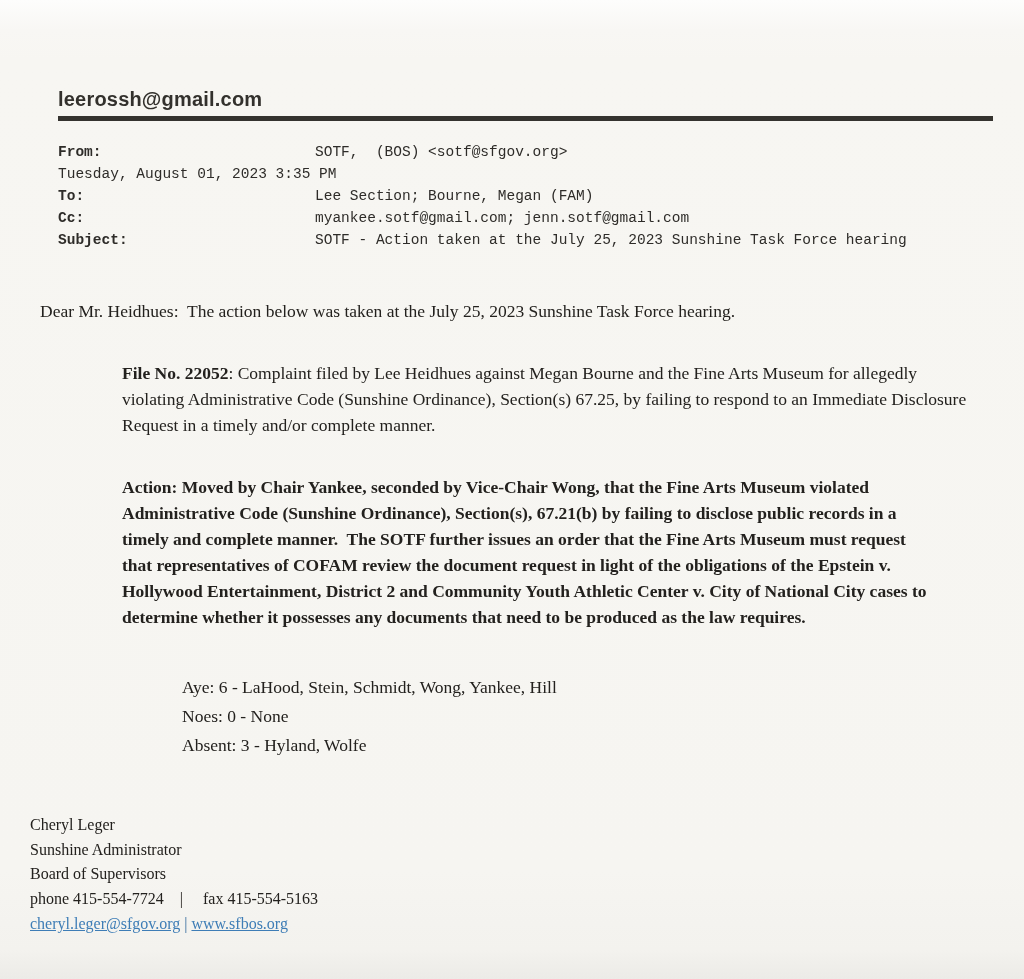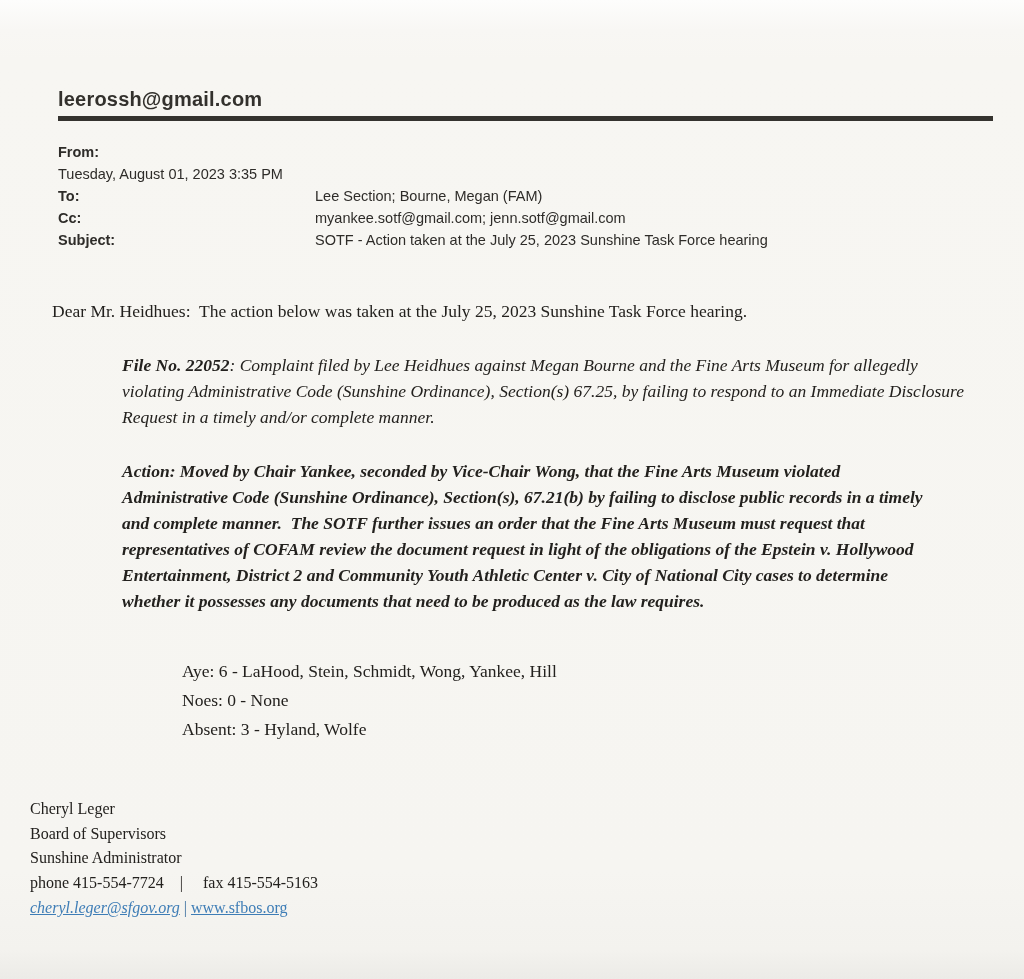--- a/index.html
+++ b/index.html
@@ -34,42 +34,41 @@
     background: #35332f;
     border: none;
   }
   .fields {
     margin: 20px 0 0 58px;
     font-family: "Liberation Sans", "DejaVu Sans", sans-serif;
     font-size: 14.5px;
     line-height: 22px;
     color: #2e2c29;
   }
-  .field-row { display: flex; }
+  .field-row { display: flex; font-family: Liberation Mono, monospace; }
   .field-label {
     width: 257px;
     flex: 0 0 257px;
     font-weight: 700;
   }
   .field-value { white-space: pre-wrap; }
 
   
   .letter {
     margin: 47px 40px 0 40px;
     font-family: "Liberation Serif", "DejaVu Serif", serif;
     font-size: 17.5px;
     line-height: 26px;
     color: #23211e;
   }
-  .salutation { white-space: pre-wrap; margin-left: 12px; }
+  .salutation { white-space: pre-wrap; }
   .para {
-    margin: 28px 0 0 82px;
+    margin: 36px 0 0 82px;
     width: 845px;
     white-space: pre-wrap;
-    font-style: italic;
   }
   .para.bold { font-weight: 700; width: 812px; }
   .bold-inline { font-weight: 700; }
   .motion-line {
     margin: 27px 0 0 82px;
     font-weight: 700;
   }
   .votes {
     margin: 43px 0 0 142px;
     line-height: 29px;
@@ -95,20 +94,21 @@
 <body>
 
 <div class="paper">
 
   <div class="account-header">leerossh@gmail.com</div>
   <div class="header-rule"></div>
 
   <div class="fields">
     <div class="field-row">
       <span class="field-label">From:</span>
+      <span class="field-value">SOTF,  (BOS) &lt;sotf@sfgov.org&gt;</span>
     </div>
     <div class="field-row">
       <span class="field-value">Tuesday, August 01, 2023 3:35 PM</span>
     </div>
     <div class="field-row">
       <span class="field-label">To:</span>
       <span class="field-value">Lee Section; Bourne, Megan (FAM)</span>
     </div>
     <div class="field-row">
       <span class="field-label">Cc:</span>
@@ -130,21 +130,21 @@
 
     <div class="votes">
       <div>Aye: 6 - LaHood, Stein, Schmidt, Wong, Yankee, Hill</div>
       <div>Noes: 0 - None</div>
       <div>Absent: 3 - Hyland, Wolfe</div>
     </div>
   </div>
 
   <div class="signature">
     <div class="sig-line">Cheryl Leger</div>
+    <div class="sig-line">Sunshine Administrator</div>
     <div class="sig-line">Board of Supervisors</div>
-    <div class="sig-line">Sunshine Administrator</div>
     <div class="sig-line">phone 415-554-7724    |     fax 415-554-5163</div>
     <div class="sig-links">
-      <a style="color: rgb(62, 125, 182); font-style: italic;">cheryl.leger@sfgov.org</a><span class="sig-sep"> | </span><a style="color: rgb(62, 125, 182);">www.sfbos.org</a>
+      <a style="color: rgb(62, 125, 182);">cheryl.leger@sfgov.org</a><span class="sig-sep"> | </span><a style="color: rgb(62, 125, 182);">www.sfbos.org</a>
     </div>
   </div>
 
 </div>
 
 </body></html>

